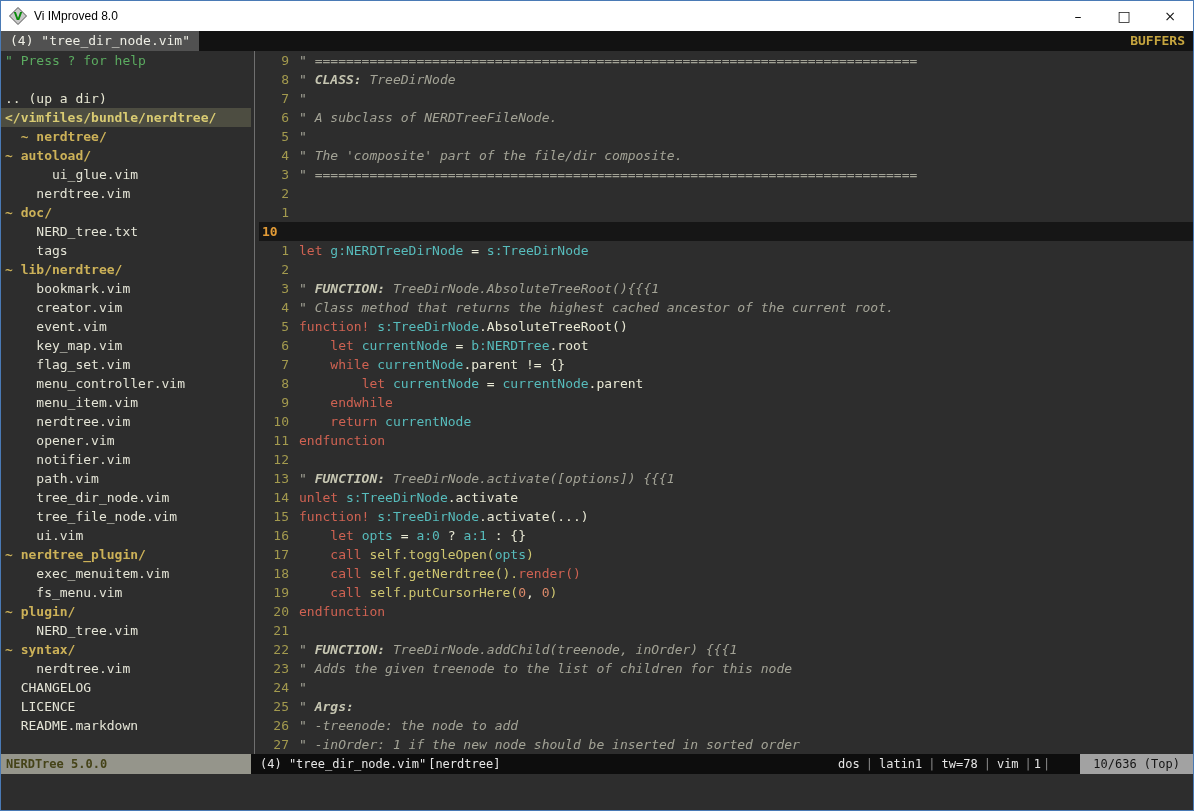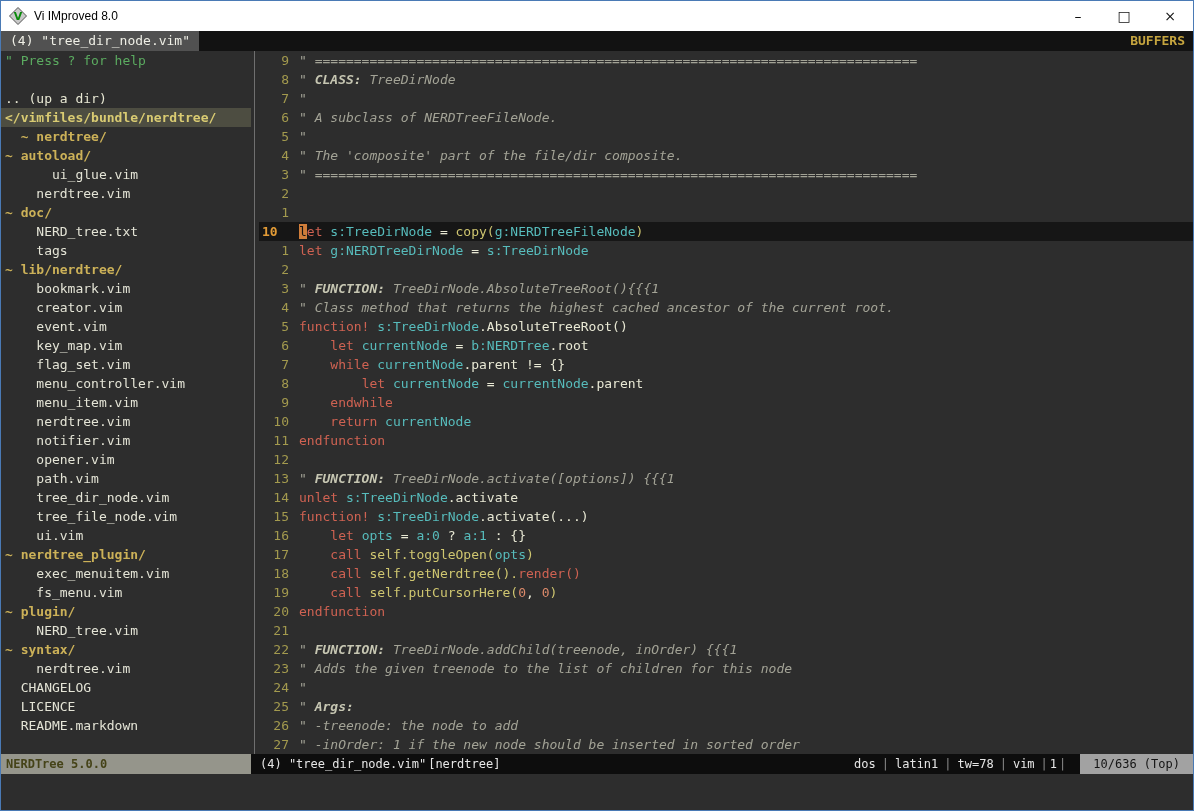--- a/index.html
+++ b/index.html
@@ -38,21 +38,21 @@
   .cmb{color:#c6c6b2;font-style:italic;font-weight:bold}
   .cur{background:#cf7d3a;color:#141414}
   .statusline{height:20px;flex:none;display:flex;font-size:12px;line-height:20px}
   .st-left{width:250px;flex:none;background:#95958b;color:#454318;font-weight:bold;padding-left:5px;white-space:pre}
   .st-main{flex:1;background:#0d0d0d;color:#e6e6e6;display:flex;padding-left:9px;white-space:pre;overflow:hidden}
   .st-tag{margin-left:2px}
   .st-spacer{flex:1}
   .st-sep{color:#8a8a8a;margin:0 6px}
   .st-winnr{display:flex;margin:0 4px}
   .st-winnr .st-sep{margin:0 2px}
-  .st-ruler{background:#a2a2a2;color:#141414;padding:0 13px;margin-left:8px}
+  .st-ruler{background:#a2a2a2;color:#141414;padding:0 13px;margin-left:24px}
   .cmdline{flex:1;background:#2d2d2d}
 </style>
 </head>
 <body>
 
 <div class="window">
 
   <div class="titlebar">
     <span class="vim-icon">
       <svg width="18" height="18" viewBox="0 0 18 18">
@@ -96,22 +96,22 @@
           <div class="tree-line t-file">    tags</div>
           <div class="tree-line t-dir">~ lib/nerdtree/</div>
           <div class="tree-line t-file">    bookmark.vim</div>
           <div class="tree-line t-file">    creator.vim</div>
           <div class="tree-line t-file">    event.vim</div>
           <div class="tree-line t-file">    key_map.vim</div>
           <div class="tree-line t-file">    flag_set.vim</div>
           <div class="tree-line t-file">    menu_controller.vim</div>
           <div class="tree-line t-file">    menu_item.vim</div>
           <div class="tree-line t-file">    nerdtree.vim</div>
+          <div class="tree-line t-file">    opener.vim</div>
           <div class="tree-line t-file">    notifier.vim</div>
-          <div class="tree-line t-file">    opener.vim</div>
           <div class="tree-line t-file">    path.vim</div>
           <div class="tree-line t-file">    tree_dir_node.vim</div>
           <div class="tree-line t-file">    tree_file_node.vim</div>
           <div class="tree-line t-file">    ui.vim</div>
           <div class="tree-line t-dir">~ nerdtree_plugin/</div>
           <div class="tree-line t-file">    exec_menuitem.vim</div>
           <div class="tree-line t-file">    fs_menu.vim</div>
           <div class="tree-line t-dir">~ plugin/</div>
           <div class="tree-line t-file">    NERD_tree.vim</div>
           <div class="tree-line t-dir">~ syntax/</div>
@@ -126,21 +126,21 @@
       <div>
           <div class="code-row"><span class="lnum">9</span><span class="ltext"><span class="cm">" </span><span class="cm">=============================================================================</span></span></div>
           <div class="code-row"><span class="lnum">8</span><span class="ltext"><span class="cm">" </span><span class="cmb">CLASS: </span><span class="cm">TreeDirNode</span></span></div>
           <div class="code-row"><span class="lnum">7</span><span class="ltext"><span class="cm">"</span></span></div>
           <div class="code-row"><span class="lnum">6</span><span class="ltext"><span class="cm">" A subclass of NERDTreeFileNode.</span></span></div>
           <div class="code-row"><span class="lnum">5</span><span class="ltext"><span class="cm">"</span></span></div>
           <div class="code-row"><span class="lnum">4</span><span class="ltext"><span class="cm">" The 'composite' part of the file/dir composite.</span></span></div>
           <div class="code-row"><span class="lnum">3</span><span class="ltext"><span class="cm">" </span><span class="cm">=============================================================================</span></span></div>
           <div class="code-row"><span class="lnum">2</span><span class="ltext"></span></div>
           <div class="code-row"><span class="lnum">1</span><span class="ltext"></span></div>
-          <div class="code-row cursorline"><span class="lnum curnum">10</span><span class="ltext"><span class="cur">l</span><span class="kw">et</span><span class="pl"> </span><span class="id">s:TreeDirNode</span><span class="pl"> = </span><span class="fn">copy</span><span class="fn">(</span><span class="id">g:NERDTreeFileNode</span><span class="fn">)</span></span></div>
+          <div class="code-row cursorline"><span class="lnum curnum">10</span></div>
           <div class="code-row"><span class="lnum">1</span><span class="ltext"><span class="kw">let</span><span class="pl"> </span><span class="id">g:NERDTreeDirNode</span><span class="pl"> = </span><span class="id">s:TreeDirNode</span></span></div>
           <div class="code-row"><span class="lnum">2</span><span class="ltext"></span></div>
           <div class="code-row"><span class="lnum">3</span><span class="ltext"><span class="cm">" </span><span class="cmb">FUNCTION: </span><span class="cm">TreeDirNode.AbsoluteTreeRoot(){{{1</span></span></div>
           <div class="code-row"><span class="lnum">4</span><span class="ltext"><span class="cm">" Class method that returns the highest cached ancestor of the current root.</span></span></div>
           <div class="code-row"><span class="lnum">5</span><span class="ltext"><span class="kw">function!</span><span class="pl"> </span><span class="id">s:TreeDirNode</span><span class="pl">.AbsoluteTreeRoot()</span></span></div>
           <div class="code-row"><span class="lnum">6</span><span class="ltext"><span class="pl">    </span><span class="kw">let</span><span class="pl"> </span><span class="id">currentNode</span><span class="pl"> = </span><span class="id">b:NERDTree</span><span class="pl">.root</span></span></div>
           <div class="code-row"><span class="lnum">7</span><span class="ltext"><span class="pl">    </span><span class="kw">while</span><span class="pl"> </span><span class="id">currentNode</span><span class="pl">.parent != {}</span></span></div>
           <div class="code-row"><span class="lnum">8</span><span class="ltext"><span class="pl">        </span><span class="kw">let</span><span class="pl"> </span><span class="id">currentNode</span><span class="pl"> = </span><span class="id">currentNode</span><span class="pl">.parent</span></span></div>
           <div class="code-row"><span class="lnum">9</span><span class="ltext"><span class="pl">    </span><span class="kw">endwhile</span></span></div>
           <div class="code-row"><span class="lnum">10</span><span class="ltext"><span class="pl">    </span><span class="kw">return</span><span class="pl"> </span><span class="id">currentNode</span></span></div>

